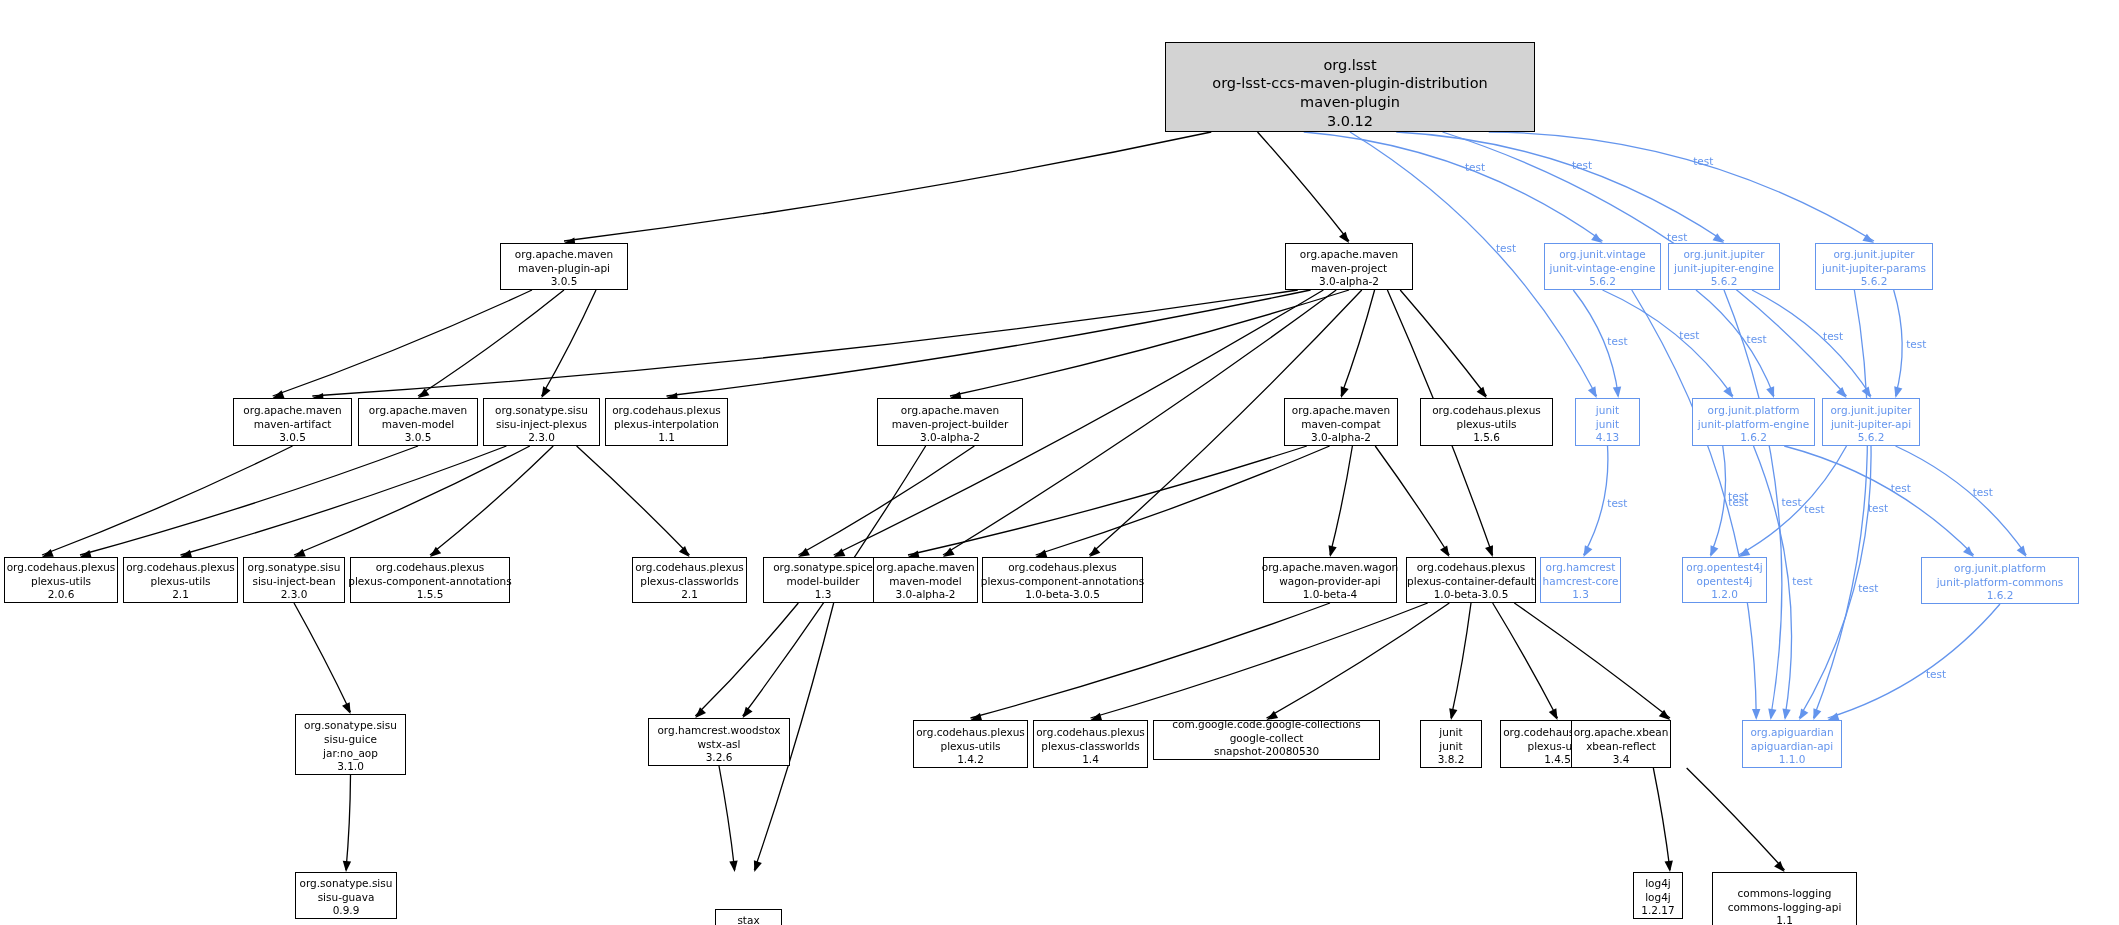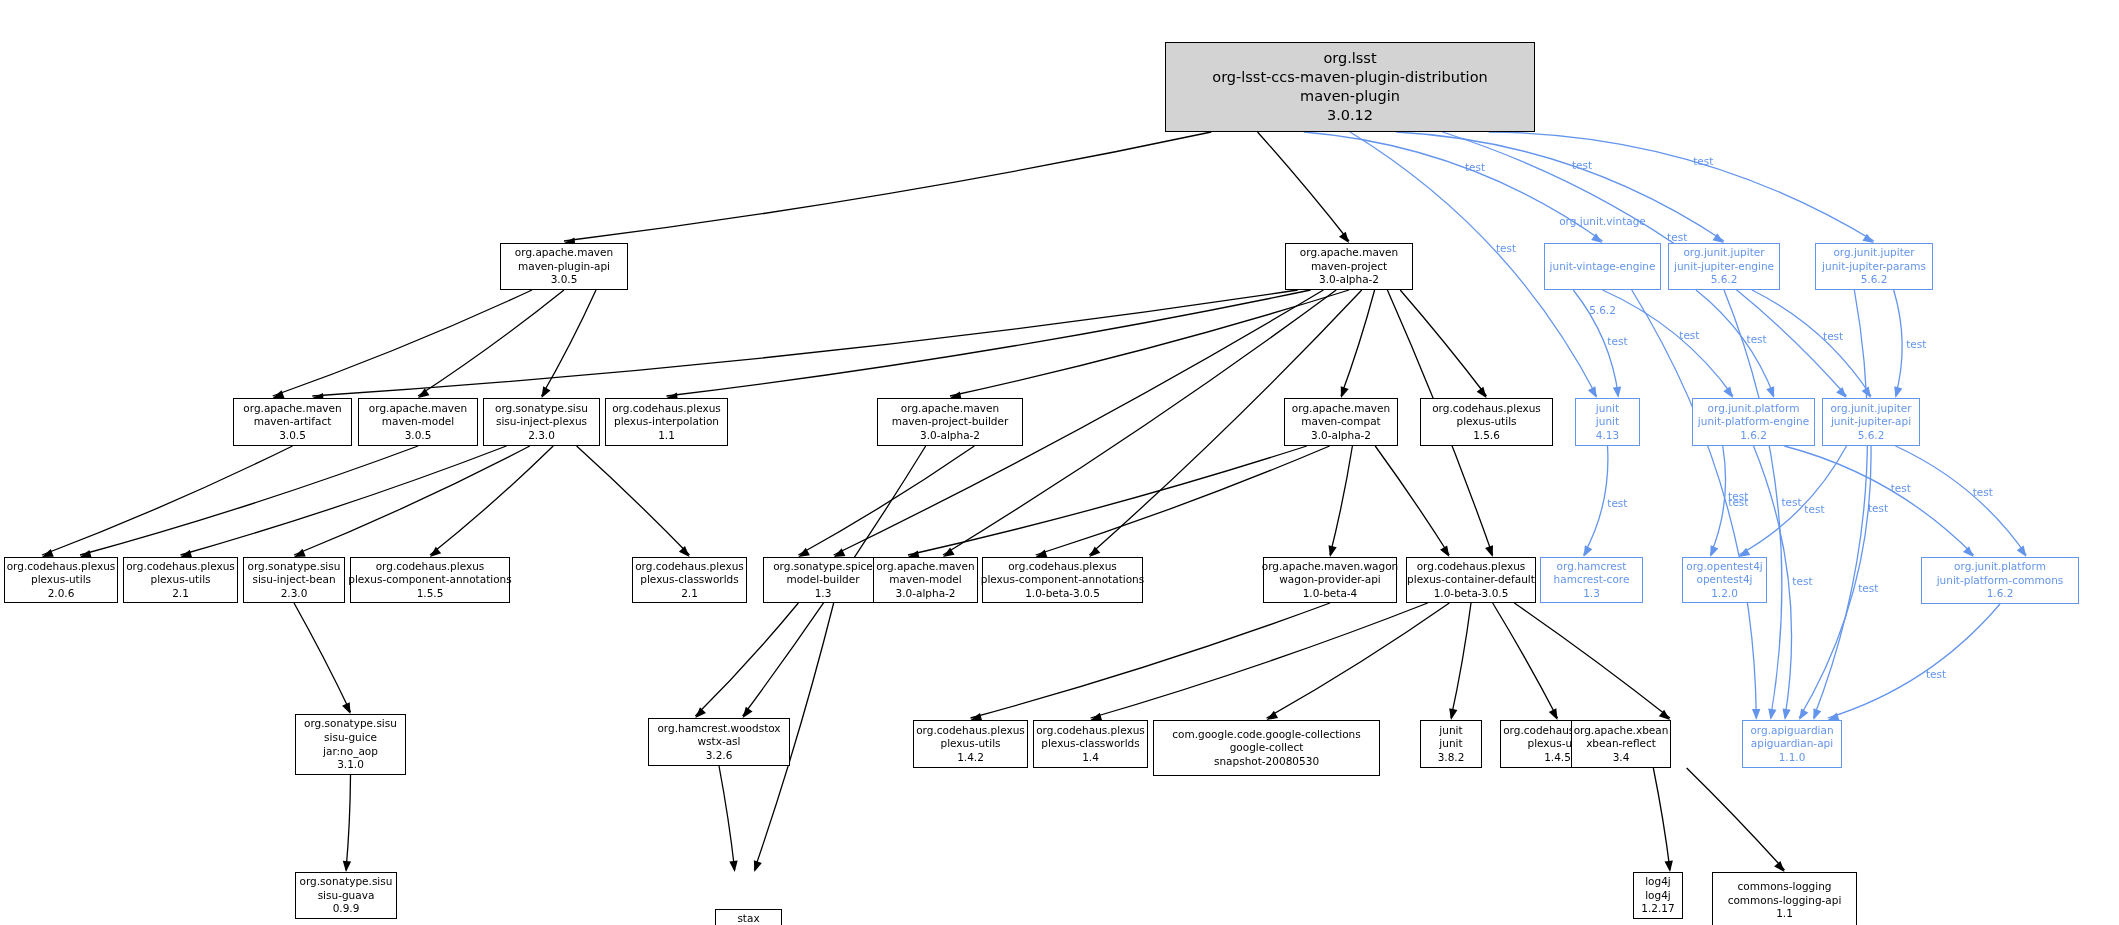--- a/index.html
+++ b/index.html
@@ -2,21 +2,21 @@
 <html><head>
 <meta charset="utf-8">
 <style>
   html,body{margin:0;padding:0;background:#fff;}
   #canvas{position:relative;width:2119px;height:925px;background:#fff;overflow:hidden;
           font-family:"DejaVu Sans",sans-serif;}
   #title{position:absolute;left:12px;top:4px;margin:0;font:normal 21px "Liberation Serif","DejaVu Serif",serif;
          color:#000;white-space:nowrap;}
   #edges{position:absolute;left:0;top:0;width:2119px;height:925px;}
   #edges text{font:10.5px "DejaVu Sans",sans-serif;}
-  .node{position:absolute;box-sizing:border-box;display:flex;flex-direction:column;justify-content:center;
+  .node{position:absolute;box-sizing:border-box;display:flex;flex-direction:column;justify-content:flex-end;
         align-items:center;background:#fff;border:1.5px solid #000;color:#000;
         font-size:10.5px;line-height:1.3;text-align:center;}
   .node div{white-space:nowrap;}
   .node.root{background:#d3d3d3;font-size:14.5px;border-width:1.5px;}
   .node.test{border-color:#6495ED;color:#6495ED;}
 </style>
 </head>
 <body>
 
 <div id="canvas">
@@ -173,21 +173,21 @@
       <div class="node dep" style="left: 500px; top: 243px; width: 128px; height: 47px;">
         <div>org.apache.maven</div>
         <div>maven-plugin-api</div>
         <div>3.0.5</div>
       </div>
       <div class="node dep" style="left: 1285px; top: 243px; width: 128px; height: 47px;">
         <div>org.apache.maven</div>
         <div>maven-project</div>
         <div>3.0-alpha-2</div>
       </div>
-      <div class="node test" style="left: 1544px; top: 243px; width: 117px; height: 47px; gap: 31px;">
+      <div class="node test" style="left: 1544px; top: 243px; width: 117px; height: 47px;">
         <div>org.junit.vintage</div>
         <div>junit-vintage-engine</div>
         <div>5.6.2</div>
       </div>
       <div class="node test" style="left: 1668px; top: 243px; width: 112px; height: 47px;">
         <div>org.junit.jupiter</div>
         <div>junit-jupiter-engine</div>
         <div>5.6.2</div>
       </div>
       <div class="node test" style="left: 1815px; top: 243px; width: 118px; height: 47px;">
@@ -288,21 +288,21 @@
       <div class="node dep" style="left: 1263px; top: 557px; width: 134px; height: 46px;">
         <div>org.apache.maven.wagon</div>
         <div>wagon-provider-api</div>
         <div>1.0-beta-4</div>
       </div>
       <div class="node dep" style="left: 1406px; top: 557px; width: 130px; height: 46px;">
         <div>org.codehaus.plexus</div>
         <div>plexus-container-default</div>
         <div>1.0-beta-3.0.5</div>
       </div>
-      <div class="node test" style="left: 1540px; top: 557px; width: 103px; height: 46px;">
+      <div class="node test" style="left: 1540px; top: 557px; width: 81px; height: 46px;">
         <div>org.hamcrest</div>
         <div>hamcrest-core</div>
         <div>1.3</div>
       </div>
       <div class="node test" style="left: 1682px; top: 557px; width: 85px; height: 46px;">
         <div>org.opentest4j</div>
         <div>opentest4j</div>
         <div>1.2.0</div>
       </div>
       <div class="node test" style="left: 1921px; top: 557px; width: 158px; height: 47px;">
@@ -324,21 +324,21 @@
       <div class="node dep" style="left: 913px; top: 720px; width: 115px; height: 48px;">
         <div>org.codehaus.plexus</div>
         <div>plexus-utils</div>
         <div>1.4.2</div>
       </div>
       <div class="node dep" style="left: 1033px; top: 720px; width: 115px; height: 48px;">
         <div>org.codehaus.plexus</div>
         <div>plexus-classworlds</div>
         <div>1.4</div>
       </div>
-      <div class="node dep" style="left: 1153px; top: 720px; width: 227px; height: 56px;">
+      <div class="node dep" style="left: 1153px; top: 720px; width: 227px; height: 40px;">
         <div>com.google.code.google-collections</div>
         <div>google-collect</div>
         <div>snapshot-20080530</div>
       </div>
       <div class="node dep" style="left: 1420px; top: 720px; width: 62px; height: 48px;">
         <div>junit</div>
         <div>junit</div>
         <div>3.8.2</div>
       </div>
       <div class="node dep" style="left: 1500px; top: 720px; width: 115px; height: 48px;">

